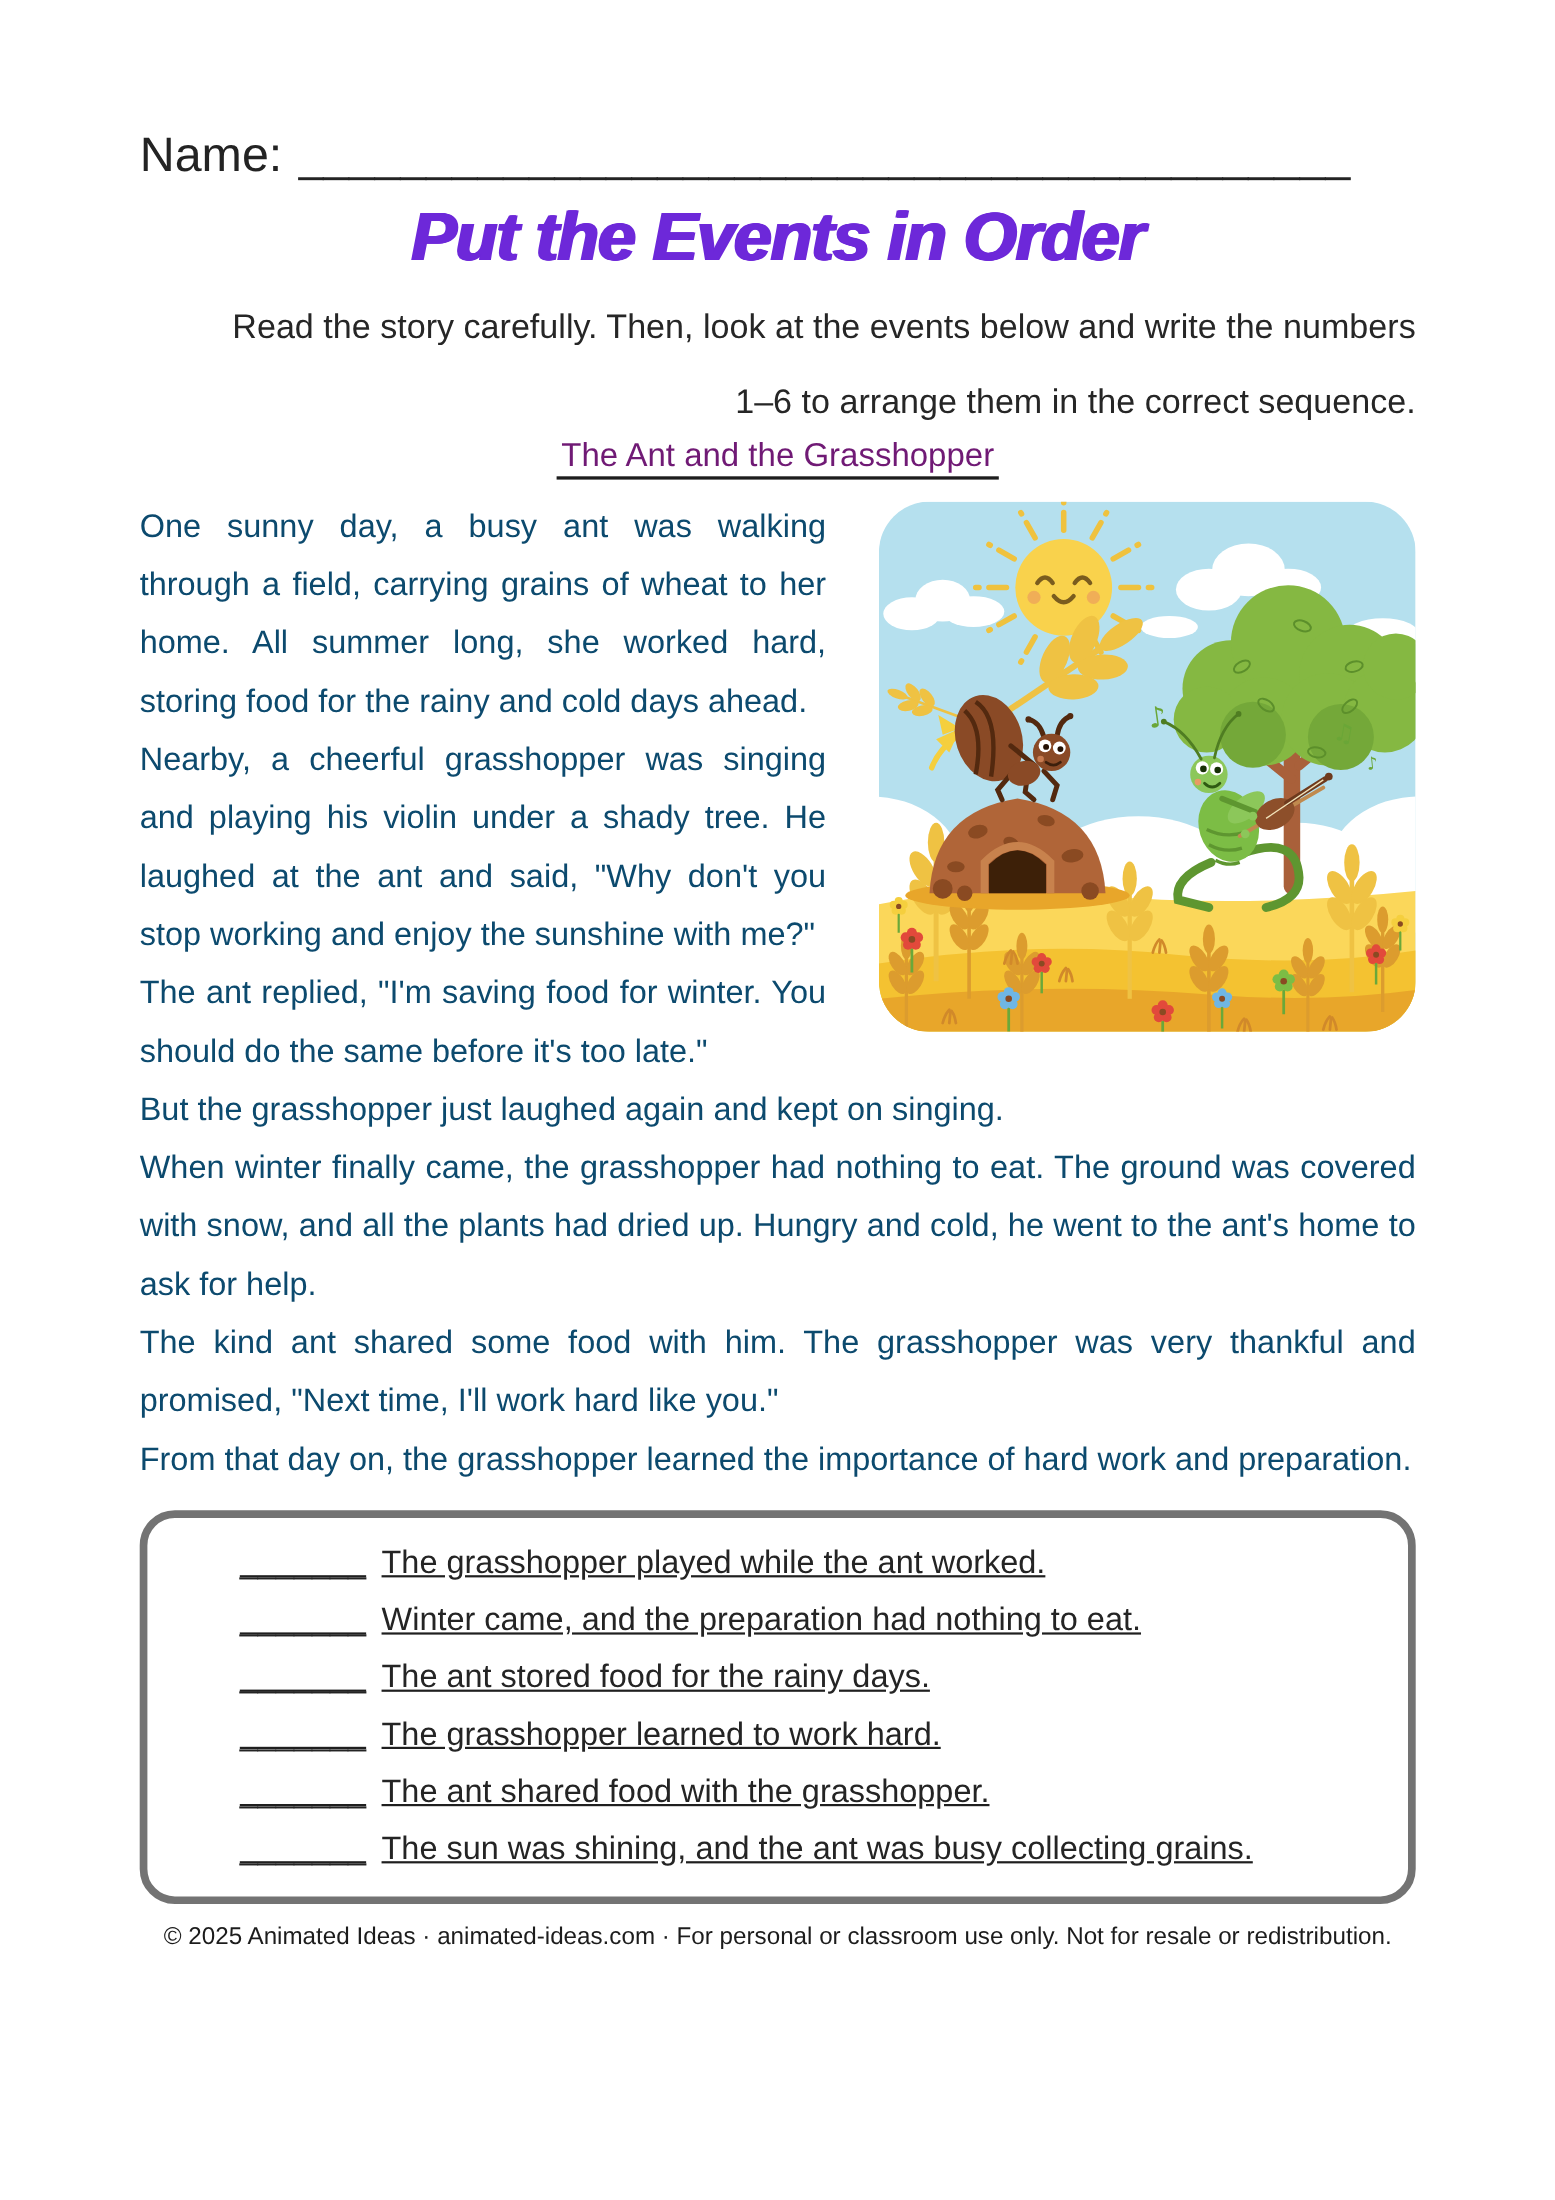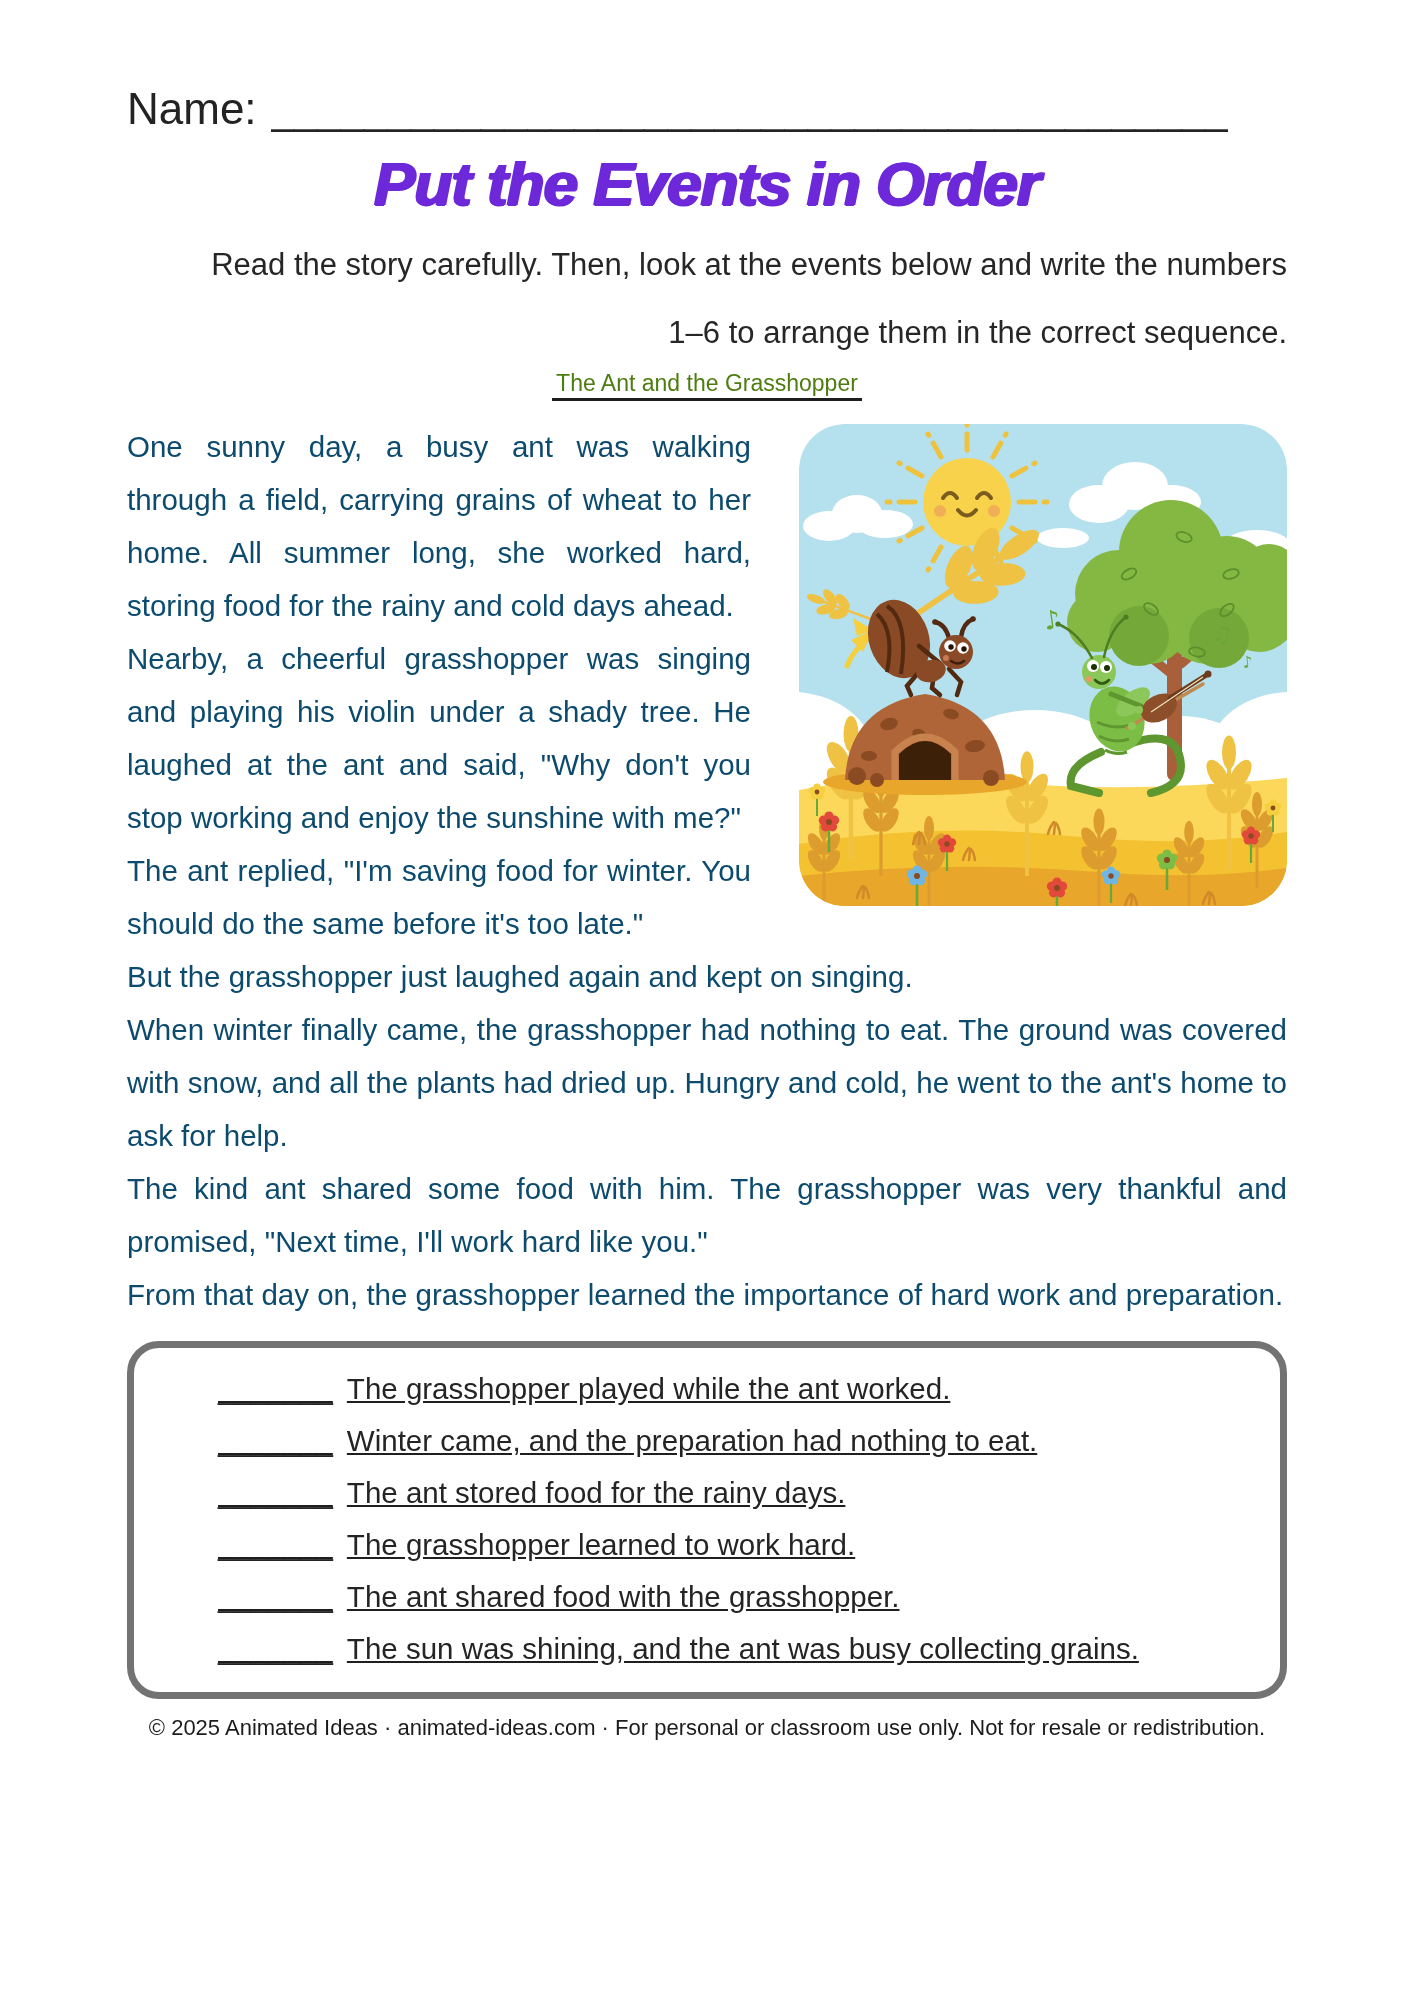--- a/index.html
+++ b/index.html
@@ -1,36 +1,36 @@
 <!DOCTYPE html>
 <html style="--c-sky: #b5e0ee; --c-sun: #f9d24c; --c-sun-ray: #efc23e; --c-sun-face: #7a5c1e; --c-cloud: #ffffff; --c-tree: #85b842; --c-tree-dark: #74a839; --c-tree-line: #5c8f2b; --c-trunk: #a9603a; --c-field: #f4c231; --c-field-light: #fbd75a; --c-field-dark: #e8a62a; --c-wheat: #efc243; --c-wheat-dark: #dc9c2e; --c-anthill: #b06538; --c-anthill-dark: #8a4a22; --c-anthill-rim: #c8824d; --c-hole: #3d2008; --c-ant: #8a4a26; --c-ant-dark: #53290f; --c-hopper: #7cbd45; --c-hopper-light: #8cc75a; --c-hopper-dark: #5e9630; --c-violin: #8d4f2a; --c-violin-bow: #c08a4e; --c-note: #6aa637; --c-flower-red: #e2493b; --c-flower-blue: #6fb6e4; --c-flower-yellow: #f5cf3e; --c-flower-green: #7cbd45; --c-grass: #d1892a;"><head>
 <meta charset="utf-8">
 <style>
   html,body{margin:0;padding:0;background:#9a9a9a;}
   .page{
     width:1414px;height:2000px;background:#ffffff;margin:0 auto;
     position:relative;overflow:hidden;
     font-family:"Liberation Sans","DejaVu Sans",sans-serif;color:#1f1f1f;
   }
-  .content{width:1160px;margin:0 auto;padding-top:84px;}
+  .content{width:1160px;margin:0 auto;padding-top:116px;}
   
   .name-row{display:flex;align-items:baseline;gap:14px;}
   .name-label{font-size:44px;color:#232323;}
   .name-blank{font-size:42px;color:#232323;letter-spacing:0;white-space:nowrap;overflow:hidden;max-width:1010px;}
   
   .main-title{
     margin-top:16px;text-align:center;font-size:62px;line-height:68px;
     font-weight:bold;font-style:italic;color:#6d28d9;letter-spacing:-1px;
     text-shadow:1.3px 0 0 currentColor,-1.3px 0 0 currentColor,0 0.8px 0 currentColor;
   }
   .instr{ text-align:right;font-size:31px;line-height:42px;color:#262626;}
   .instr.l1{margin-top:26px;}
   .instr.l2{margin-top:26px;}
   
-  .story-title-wrap{margin-top:8px;text-align:center;font-size:23px;line-height:42px;color:#4d7c0f;}
+  .story-title-wrap{margin-top:8px;text-align:center;font-size:30px;line-height:42px;color:#701a75;}
   .story-title{border-bottom:3px solid #1d1d1d;padding:0 4px 2px;}
   .story{margin-top:16px;}
   .illustration{
     float:right;width:488px;height:482px;margin:4px 0 26px 48px;
     border-radius:46px;overflow:hidden;
   }
   .illustration svg{display:block;width:100%;height:100%;}
   .story-par{
     margin:0;font-size:29.5px;line-height:53px;color:#0c4a6e;
     text-align:justify;text-justify:inter-word;

